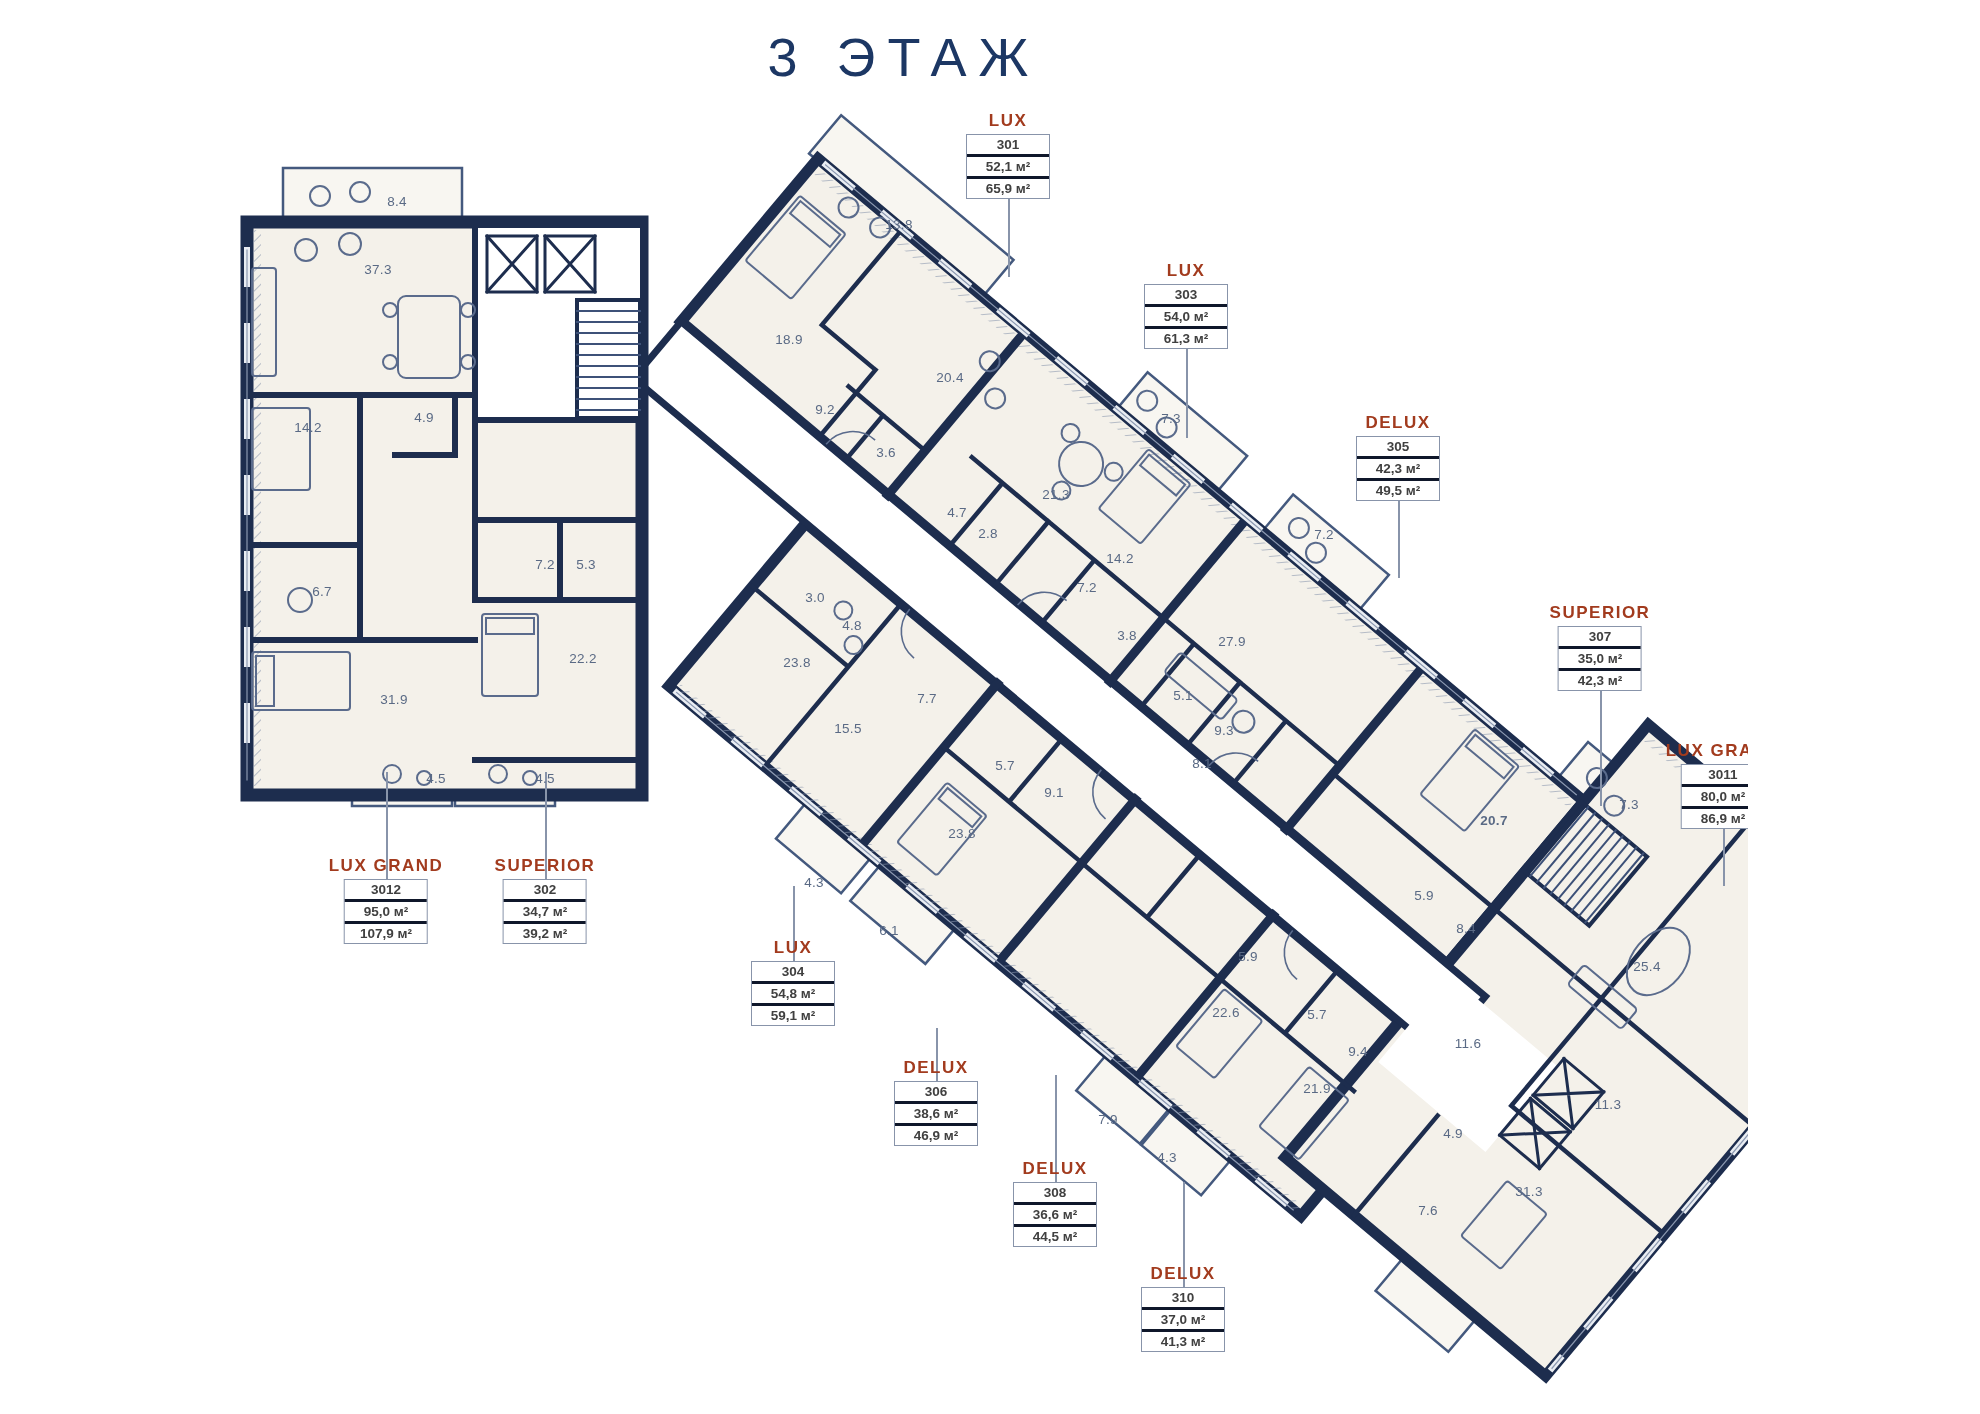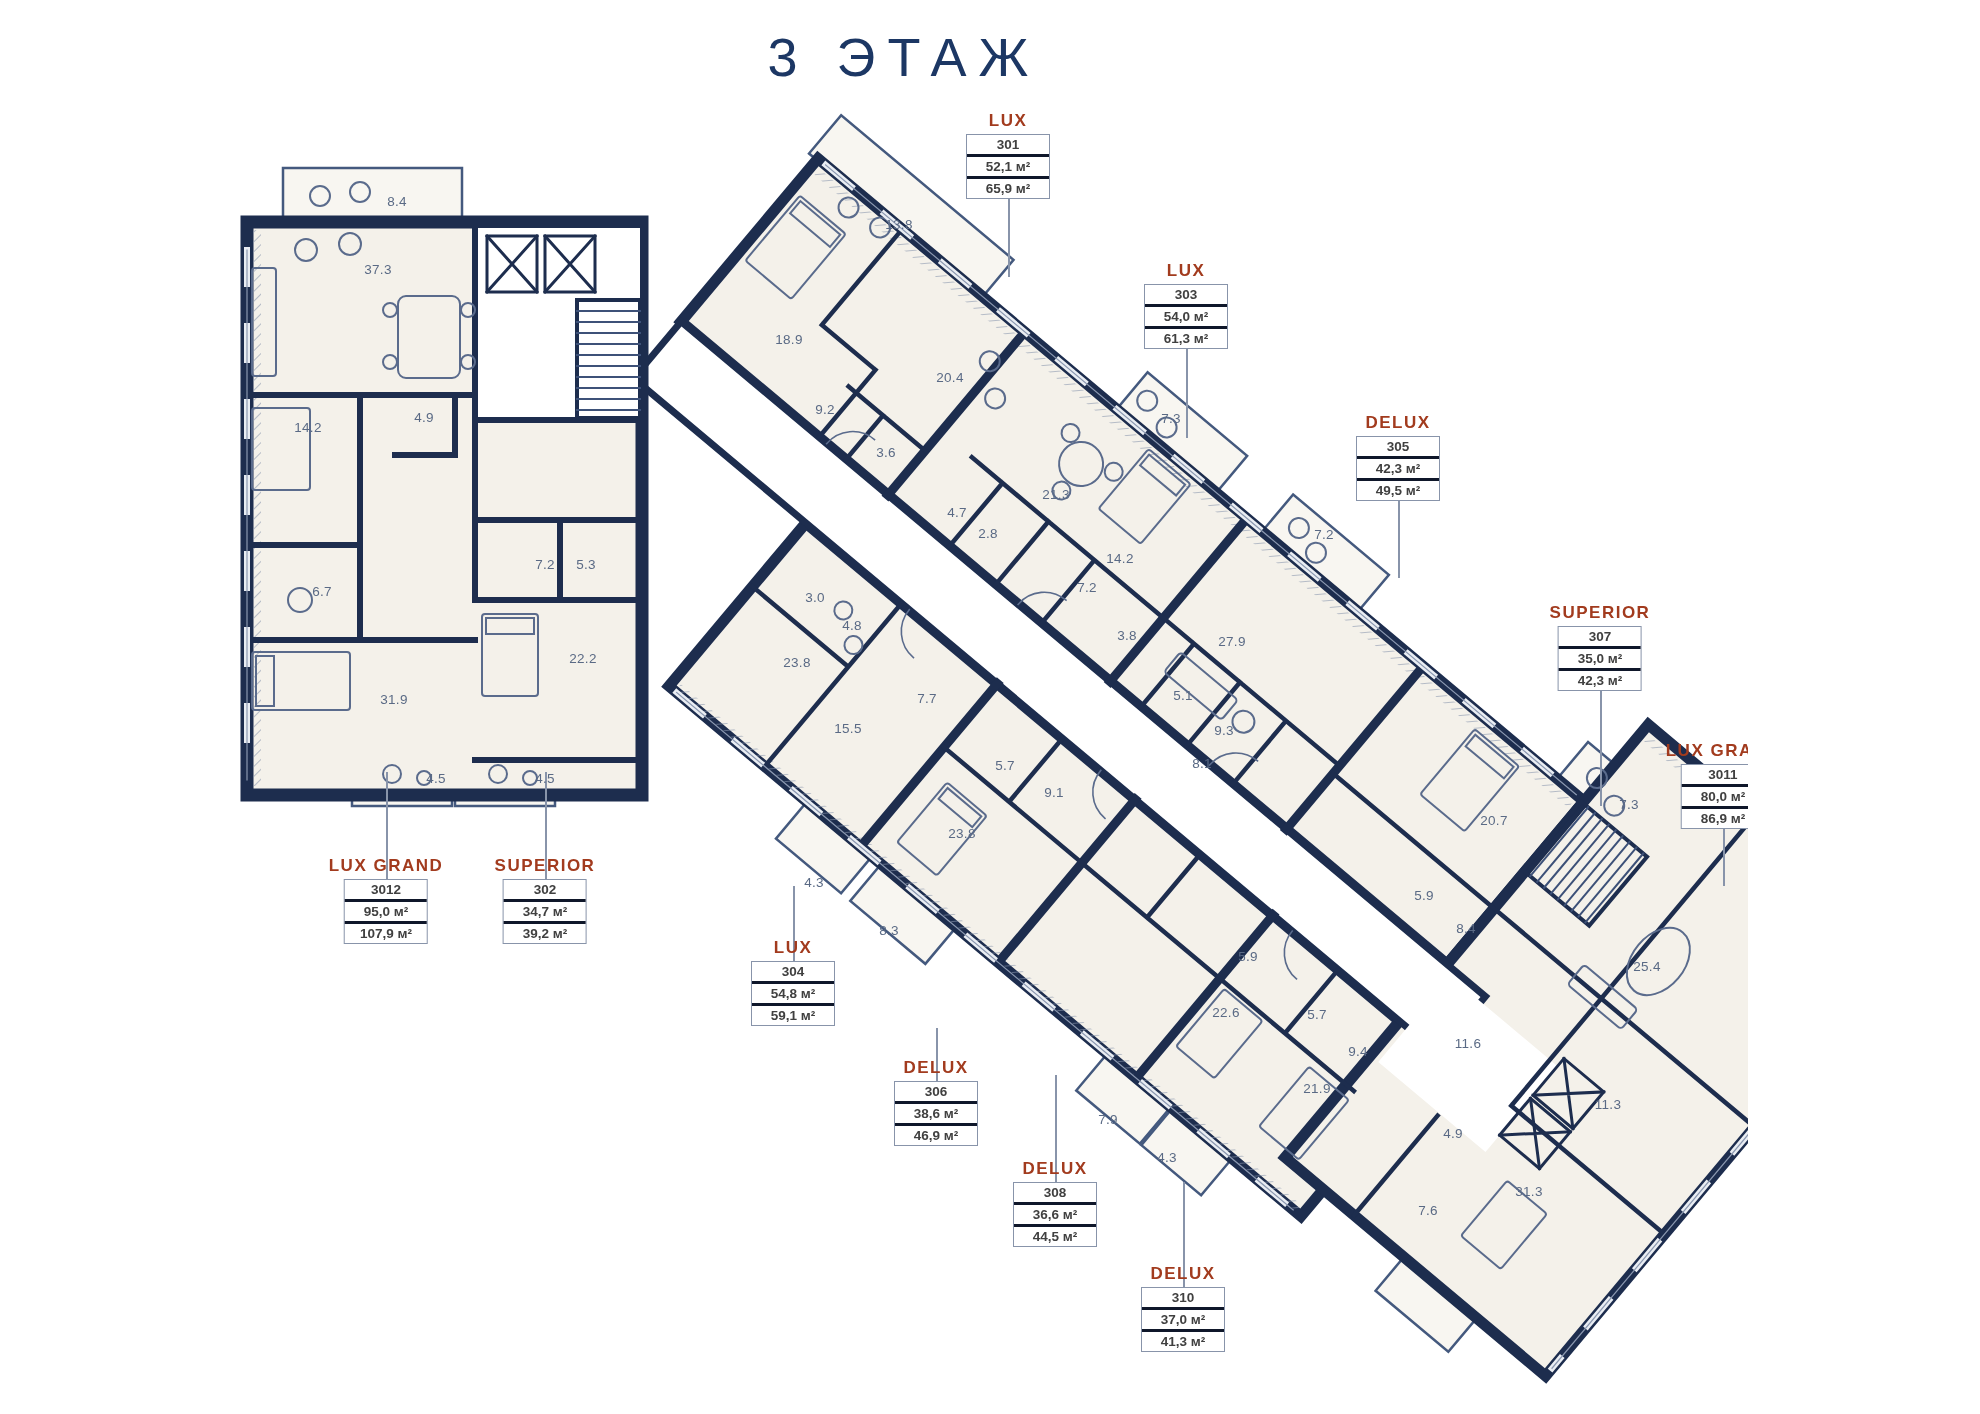--- a/index.html
+++ b/index.html
@@ -344,24 +344,24 @@
     <div class="room-area" style="left: 394px; top: 699px; text-align: right;">31.9</div>
     <div class="room-area" style="left: 583px; top: 658px;">22.2</div>
     <div class="room-area" style="left: 1224px; top: 730px;">9.3</div>
     <div class="room-area" style="left: 848px; top: 728px;">15.5</div>
     <div class="room-area" style="left: 436px; top: 778px;">4.5</div>
     <div class="room-area" style="left: 545px; top: 778px;">4.5</div>
     <div class="room-area" style="left: 1005px; top: 765px;">5.7</div>
     <div class="room-area" style="left: 1202px; top: 763px;">8.1</div>
     <div class="room-area" style="left: 1054px; top: 792px;">9.1</div>
     <div class="room-area" style="left: 962px; top: 833px;">23.8</div>
-    <div class="room-area" style="left: 1494px; top: 820px;">20.7</div>
+    <div class="room-area" style="left: 1494px; top: 820px; font-weight: bold;">20.7</div>
     <div class="room-area" style="left: 1629px; top: 804px;">7.3</div>
     <div class="room-area" style="left: 814px; top: 882px;">4.3</div>
-    <div class="room-area" style="left: 889px; top: 930px;">8.3</div>
+    <div class="room-area" style="left: 889px; top: 930px;">6.1</div>
     <div class="room-area" style="left: 1424px; top: 895px;">5.9</div>
     <div class="room-area" style="left: 1466px; top: 928px;">8.4</div>
     <div class="room-area" style="left: 1248px; top: 956px;">5.9</div>
     <div class="room-area" style="left: 1647px; top: 966px;">25.4</div>
     <div class="room-area" style="left: 1896px; top: 944px;">6.9</div>
     <div class="room-area" style="left: 1226px; top: 1012px;">22.6</div>
     <div class="room-area" style="left: 1317px; top: 1014px;">5.7</div>
     <div class="room-area" style="left: 1358px; top: 1051px;">9.4</div>
     <div class="room-area" style="left: 1468px; top: 1043px;">11.6</div>
     <div class="room-area" style="left: 1317px; top: 1088px;">21.9</div>

